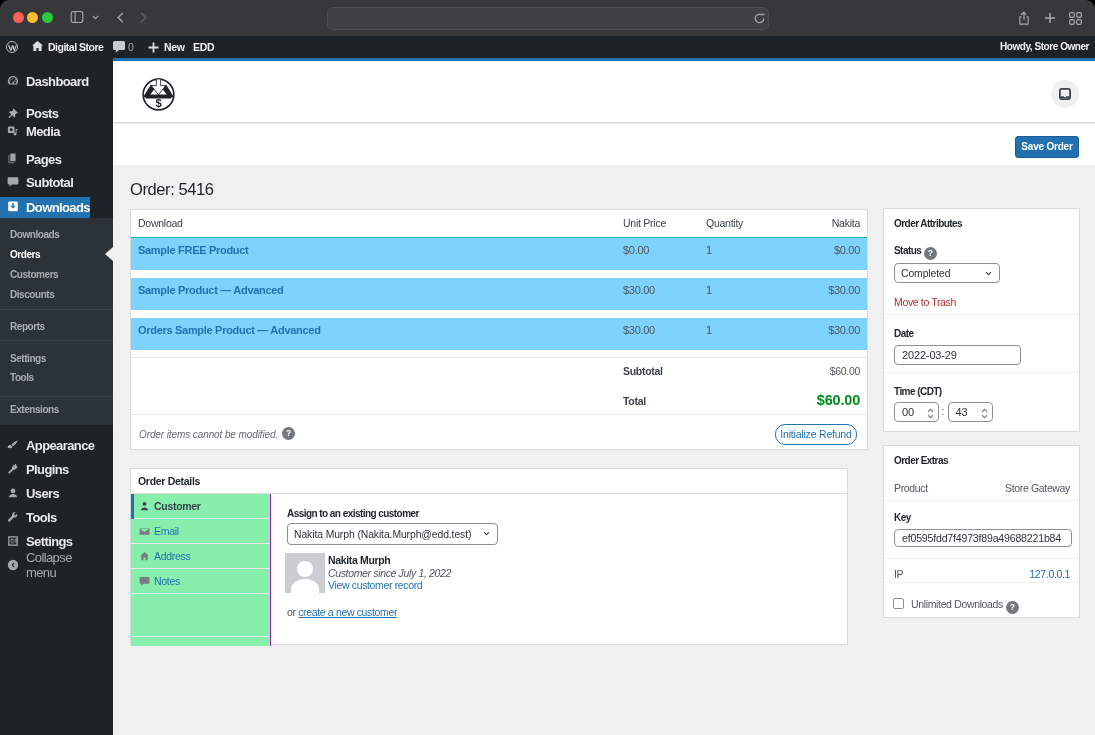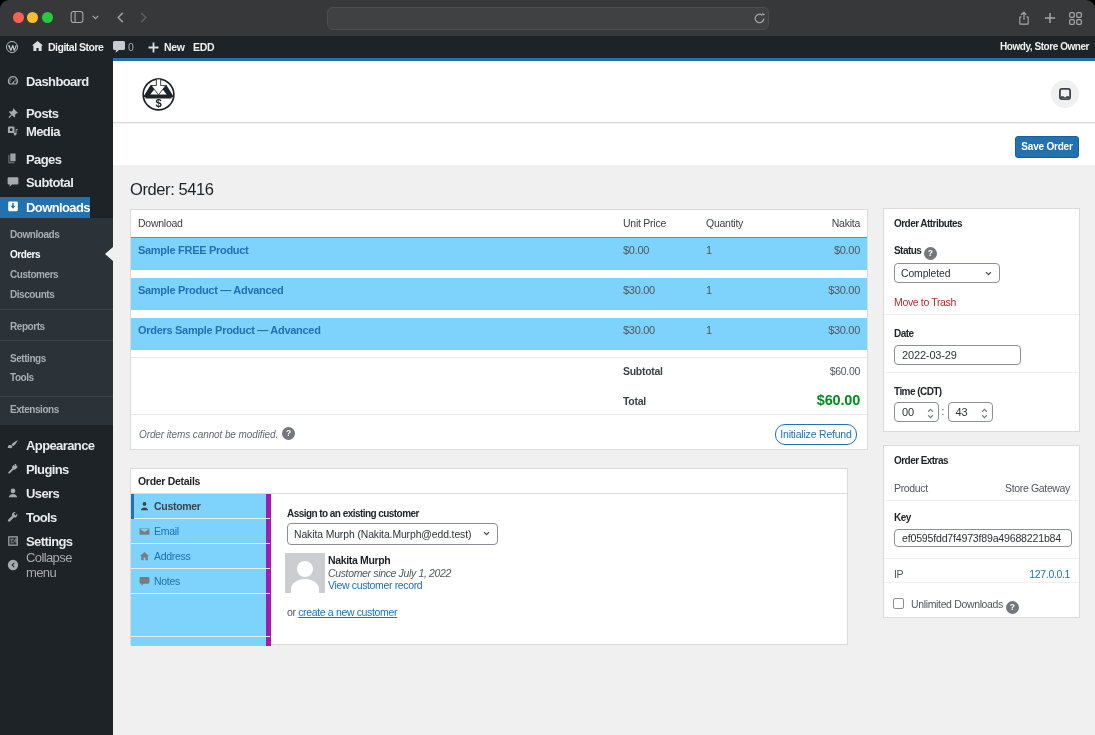--- a/index.html
+++ b/index.html
@@ -40,21 +40,21 @@
 .trow{position:absolute;left:0;width:100%;height:32px;background:#7dd3fc;font-size:11px;letter-spacing:-.3px}
 .trow .c{position:absolute;top:6px;color:#50575e}.trow .c.plink{color:#2271b1}
 .plink{color:#2271b1;font-weight:bold}
 .totrow{position:absolute;left:0;width:100%;font-size:10.5px;letter-spacing:-.3px}
 .tfoot{position:absolute;top:204px;left:0;width:100%;height:36px;border-top:1px solid #e7e8e9}
 .btn-sec{position:absolute;border:1px solid #2271b1;background:#fff;color:#2271b1;border-radius:10px;font-size:10.5px;text-align:center;letter-spacing:-.2px}
 
 .dcard{top:410px;left:17px;width:718px;height:177px}
 .dtitle{position:absolute;top:6px;left:7px;font-size:10.5px;font-weight:bold;color:#1d2327;letter-spacing:-.3px}
 .dhdrline{position:absolute;top:24px;left:0;width:100%;height:1px;background:#dcdcde}
-.tabs{position:absolute;top:25px;left:0;width:140px;height:152px;border-right:5px solid #a21caf;background:#7dd3fc}
+.tabs{position:absolute;top:25px;left:0;width:140px;height:152px;border-right:1px solid #a21caf;background:#86efac}
 .tab{position:absolute;left:0;width:139px;height:25px;border-bottom:1px solid #eaeaea;font-size:10.5px;color:#2271b1;letter-spacing:-.3px}
 .tab .ic{position:absolute;left:8px;top:50%;margin-top:-5.5px;width:11px;height:11px;color:#787c82}
 .tab .tx{position:absolute;left:23px;top:50%;transform:translateY(-50%)}
 .tab.on{color:#3c434a;font-weight:bold}
 .tab.on::before{content:"";position:absolute;left:0;top:0;width:3px;height:25px;background:#2271b1}
 .tab.on .ic{color:#3c434a}
 .dlabel{font-size:10px;font-weight:bold;color:#1d2327;letter-spacing:-.55px;position:absolute}
 .select{position:absolute;background:#fff;border:1px solid #8c8f94;border-radius:4px;font-size:10.4px;color:#2c3338;letter-spacing:-.1px}
 .select .sv{position:absolute;left:6px;top:50%;transform:translateY(-50%);white-space:nowrap}
 .chev{position:absolute;right:7px;top:50%;width:7px;height:7px;margin-top:-3.5px;color:#3c434a}

